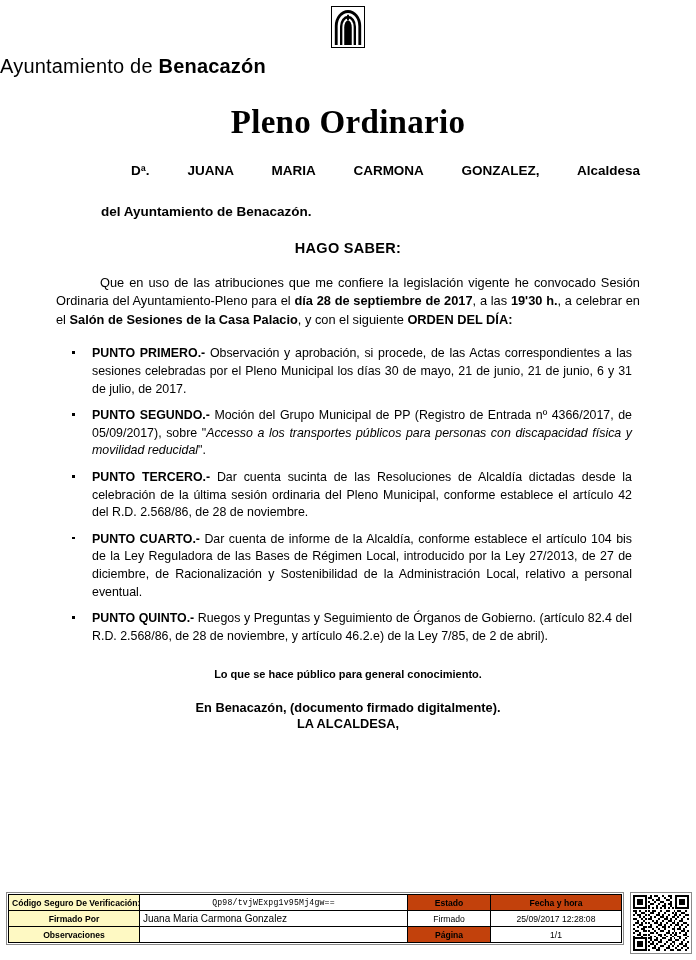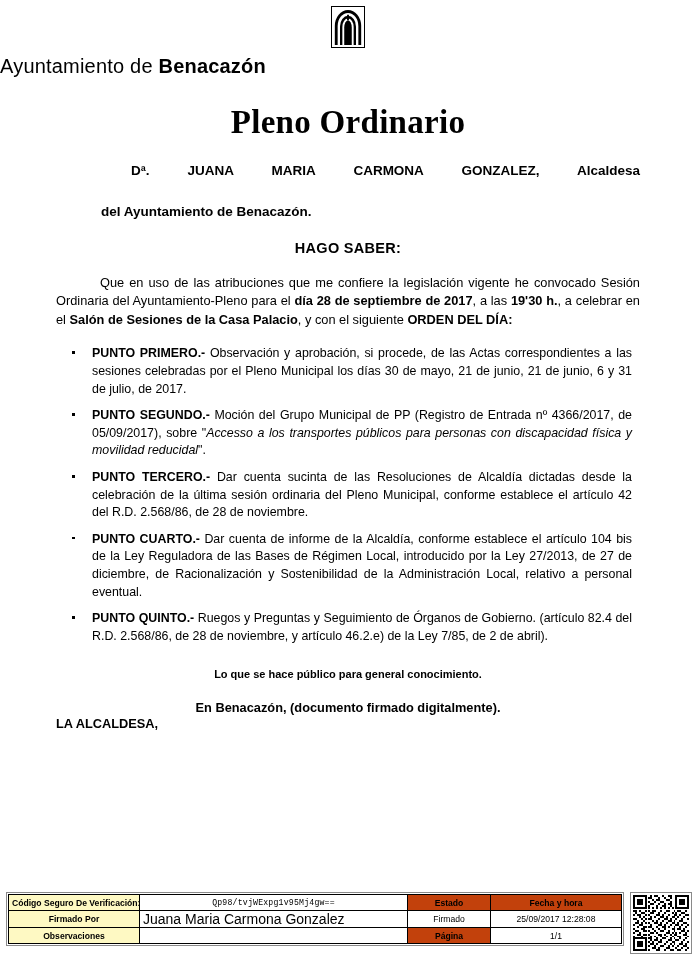--- a/index.html
+++ b/index.html
@@ -122,20 +122,21 @@
     font-weight: 700;
     font-size: 11px;
   }
   .closing-2 {
     margin-top: 20px;
     text-align: center;
     font-weight: 700;
     font-size: 12.8px;
   }
   .closing-3 {
+    text-align: center;
     font-weight: 700;
     font-size: 12.8px;
     margin-top: 1px;
   }
 
   
   .footer {
     position: absolute;
     left: 6px;
     right: 4px;
@@ -171,21 +172,21 @@
     width: 124px;
   }
   td.val-mono {
     font-family: "Liberation Mono", monospace;
     font-size: 8.2px;
     text-align: center;
     letter-spacing: 0.2px;
   }
   td.val-left {
     text-align: left;
-    font-size: 14px;
+    font-size: 10px;
   }
   td.val-blank { }
   td.hdr {
     background: #c2410c;
     font-weight: 700;
     text-align: center;
   }
   td.c-estado { width: 76px; text-align: center; }
   td.c-fecha  { width: 124px; text-align: center; }
 

